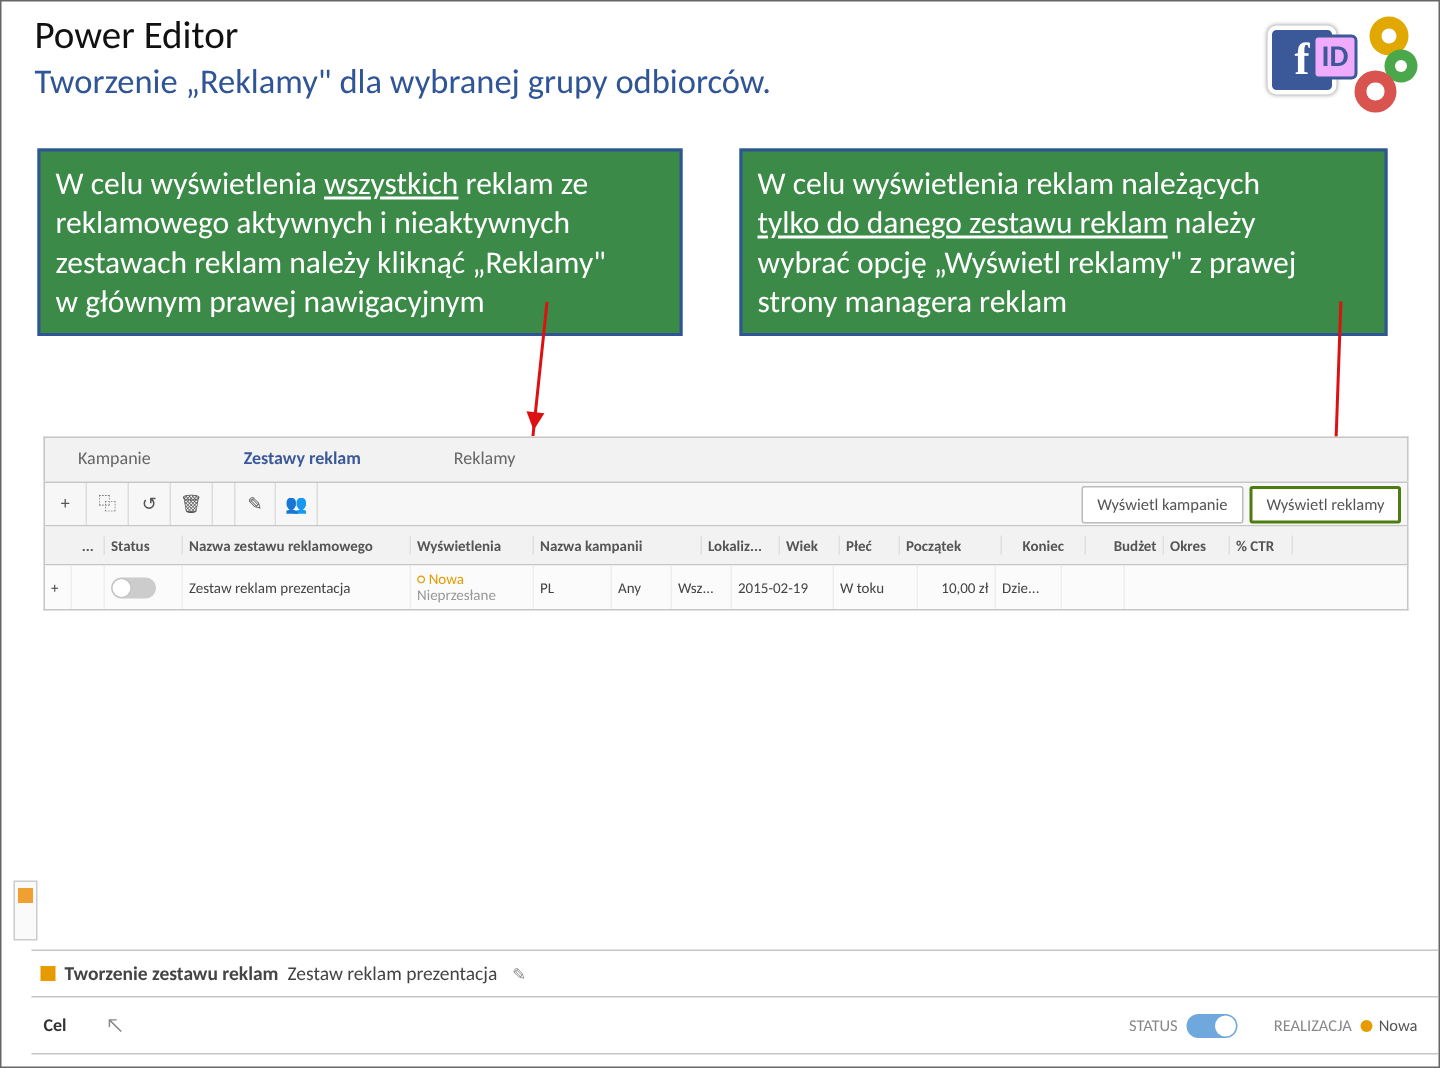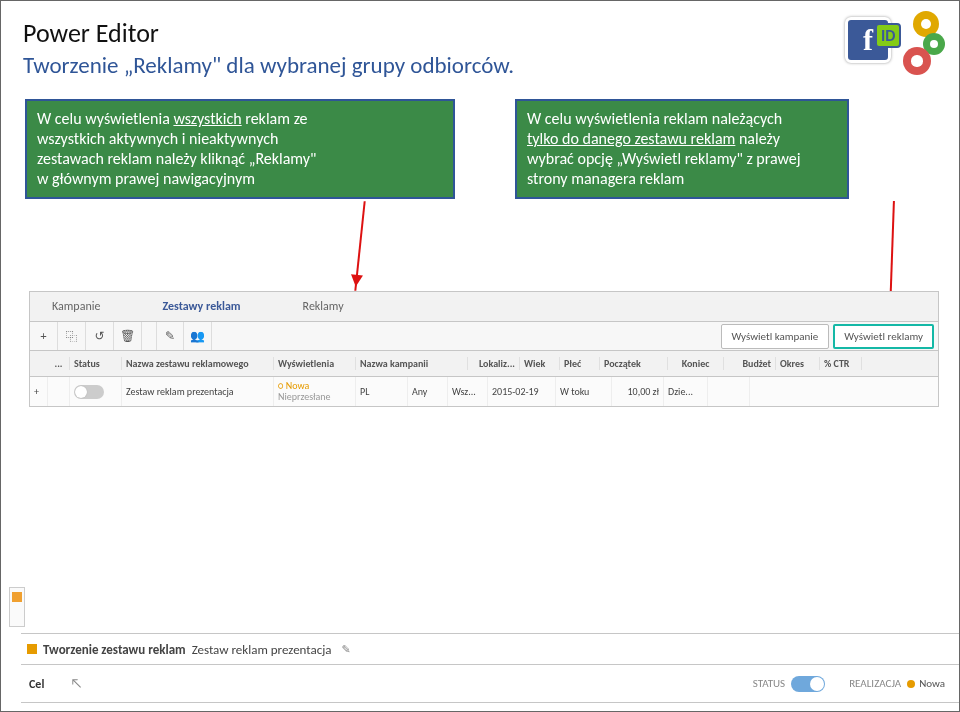--- a/index.html
+++ b/index.html
@@ -6,21 +6,21 @@
   body {
     font-family: "Segoe UI", Calibri, Arial, sans-serif;
     width: 960px;
     height: 712px;
     background: #fff;
     position: relative;
     border: 1px solid #666;
   }
   .title-block {
     position: absolute;
-    top: 16px;
+    top: 6px;
     left: 22px;
   }
   .title-main { font-size: 26px; color: #111; }
   .title-sub  { font-size: 23px; color: #2f5597; margin-top: 2px; }
 
   .logo {
     position: absolute;
     top: 8px; right: 14px;
     width: 100px; height: 64px;
   }
@@ -28,41 +28,41 @@
     position:absolute; left:0; top:8px;
     width:46px; height:46px;
     background:#3b5998; border-radius:6px;
     display:flex; align-items:center; justify-content:center;
     color:#fff; font-weight:bold; font-size:30px;
     font-family: Georgia, serif;
     border:3px solid #fff; box-shadow:0 0 3px #999;
   }
   .logo-id {
     position:absolute; left:30px; top:14px;
-    background:#84cc16; color:#3b5998; font-weight:bold;
+    background:#f0abfc; color:#3b5998; font-weight:bold;
     border:2px solid #3b5998; border-radius:4px;
-    padding:1px 4px; font-size:16px;
+    padding:1px 4px; font-size:20px;
   }
   .gear { position:absolute; border-radius:50%; }
   .g1 { width:26px; height:26px; background:#e0a800; right:6px; top:2px; }
   .g2 { width:22px; height:22px; background:#4aa84a; right:0; top:24px; }
   .g3 { width:28px; height:28px; background:#d9534f; right:14px; top:38px; }
   .gear::before{content:""; position:absolute; inset:30%; background:#fff; border-radius:50%;}
 
   .callout {
     position: absolute;
     background: #3b8a47;
     border: 2px solid #2f5597;
     color: #fff;
     padding: 8px 10px;
-    font-size: 16px;
+    font-size: 21px;
     line-height: 1.25;
   }
   .callout-left { top: 98px; left: 24px; width: 430px; }
-  .callout-right{ top: 98px; left: 514px; width: 334px; }
+  .callout-right{ top: 98px; left: 492px; width: 432px; }
   .underline { text-decoration: underline; }
 
   .arrow { position:absolute; width:2px; background:#d11; }
   .arrow::after{
     content:""; position:absolute; left:-5px; bottom:-2px;
     border:6px solid transparent; border-top:12px solid #d11;
   }
   .arrow1 { left:358px; top:200px; height:90px; transform:rotate(6deg); }
   .arrow2 { left:890px; top:200px; height:110px; transform:rotate(2deg); }
 
@@ -86,37 +86,37 @@
   .tbtn {
     width:28px; height:28px; border-right:1px solid #ddd;
     display:flex; align-items:center; justify-content:center;
     cursor:pointer; color:#555;
   }
   .toolbar-spacer { flex:1; }
   .rbtn {
     padding:5px 10px; border:1px solid #bbb; background:#fff;
     border-radius:2px; font-size:11px; cursor:pointer; margin-right:4px;
   }
-  .rbtn.hi { border:2px solid #14b8a6; padding:4px 9px; }
+  .rbtn.hi { border:2px solid #4d7c0f; padding:4px 9px; }
 
   
   .hdr {
     position:absolute; top:350px; left:28px; right:20px;
     display:flex; border:1px solid #c6c6c6; border-top:none;
     background:#f2f2f2; height:26px; font-size:10px; color:#555;
     font-weight:bold; align-items:center;
   }
   .hdr > div { padding:0 4px; border-right:1px solid #e0e0e0; overflow:hidden; white-space:nowrap; text-overflow:ellipsis; }
   .c-exp{width:18px;text-align:center;}
   .c-etc{width:22px;text-align:center;}
   .c-status{width:52px;}
   .c-name{width:152px;}
   .c-wysw{width:82px;}
   .c-kamp{width:112px;}
-  .c-lok{width:52px;text-align:right;}
+  .c-lok{width:52px;}
   .c-wiek{width:40px;}
   .c-plec{width:40px;}
   .c-pocz{width:68px;}
   .c-kon{width:56px;text-align:center;}
   .c-budz{width:52px;text-align:right;}
   .c-okres{width:44px;}
   .c-ctr{width:42px;}
 
   
   .row {
@@ -177,21 +177,21 @@
 <div class="logo">
   <div class="logo-fb">f</div>
   <div class="logo-id">ID</div>
   <div class="gear g1"></div>
   <div class="gear g2"></div>
   <div class="gear g3"></div>
 </div>
 
 <div class="callout callout-left">
   <span>W celu wyświetlenia </span><span class="underline">wszystkich</span><span> reklam ze</span><br>
-  <span>wszystkich aktywnych i nieaktywnych</span><br>
+  <span>reklamowego aktywnych i nieaktywnych</span><br>
   <span>zestawach reklam należy kliknąć „Reklamy"</span><br>
   <span>w głównym prawej nawigacyjnym</span>
 </div>
 <div class="callout callout-right">
   <span>W celu wyświetlenia reklam należących</span><br>
   <span class="underline">tylko do danego zestawu reklam</span><span> należy</span><br>
   <span>wybrać opcję „Wyświetl reklamy" z prawej</span><br>
   <span>strony managera reklam</span>
 </div>
 

